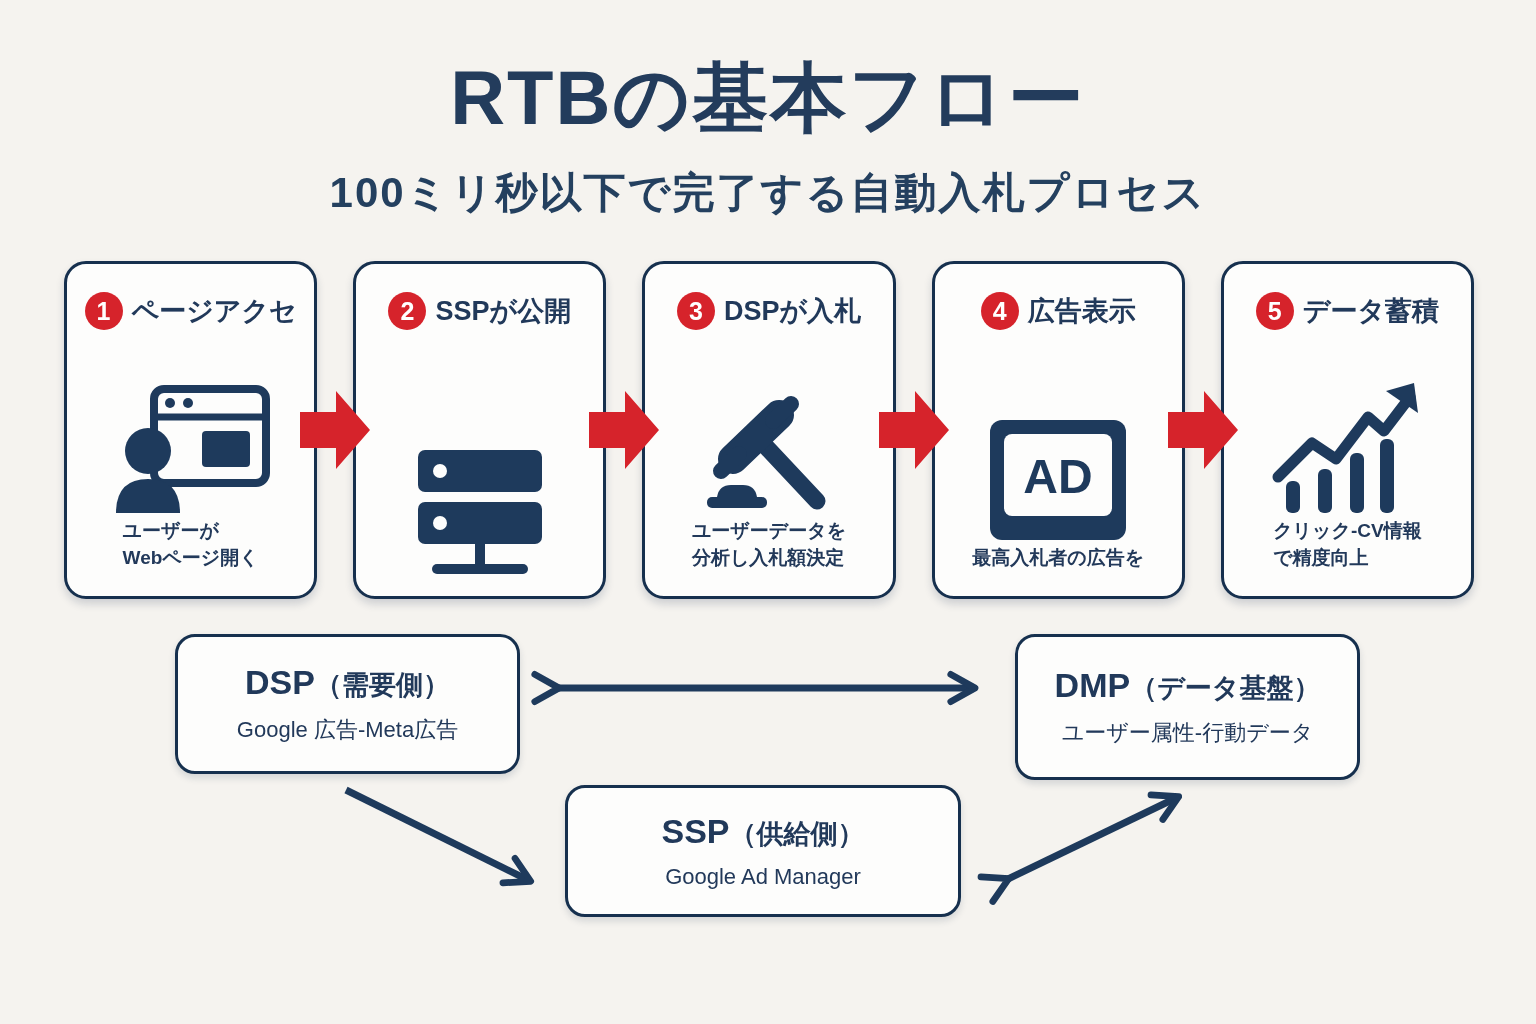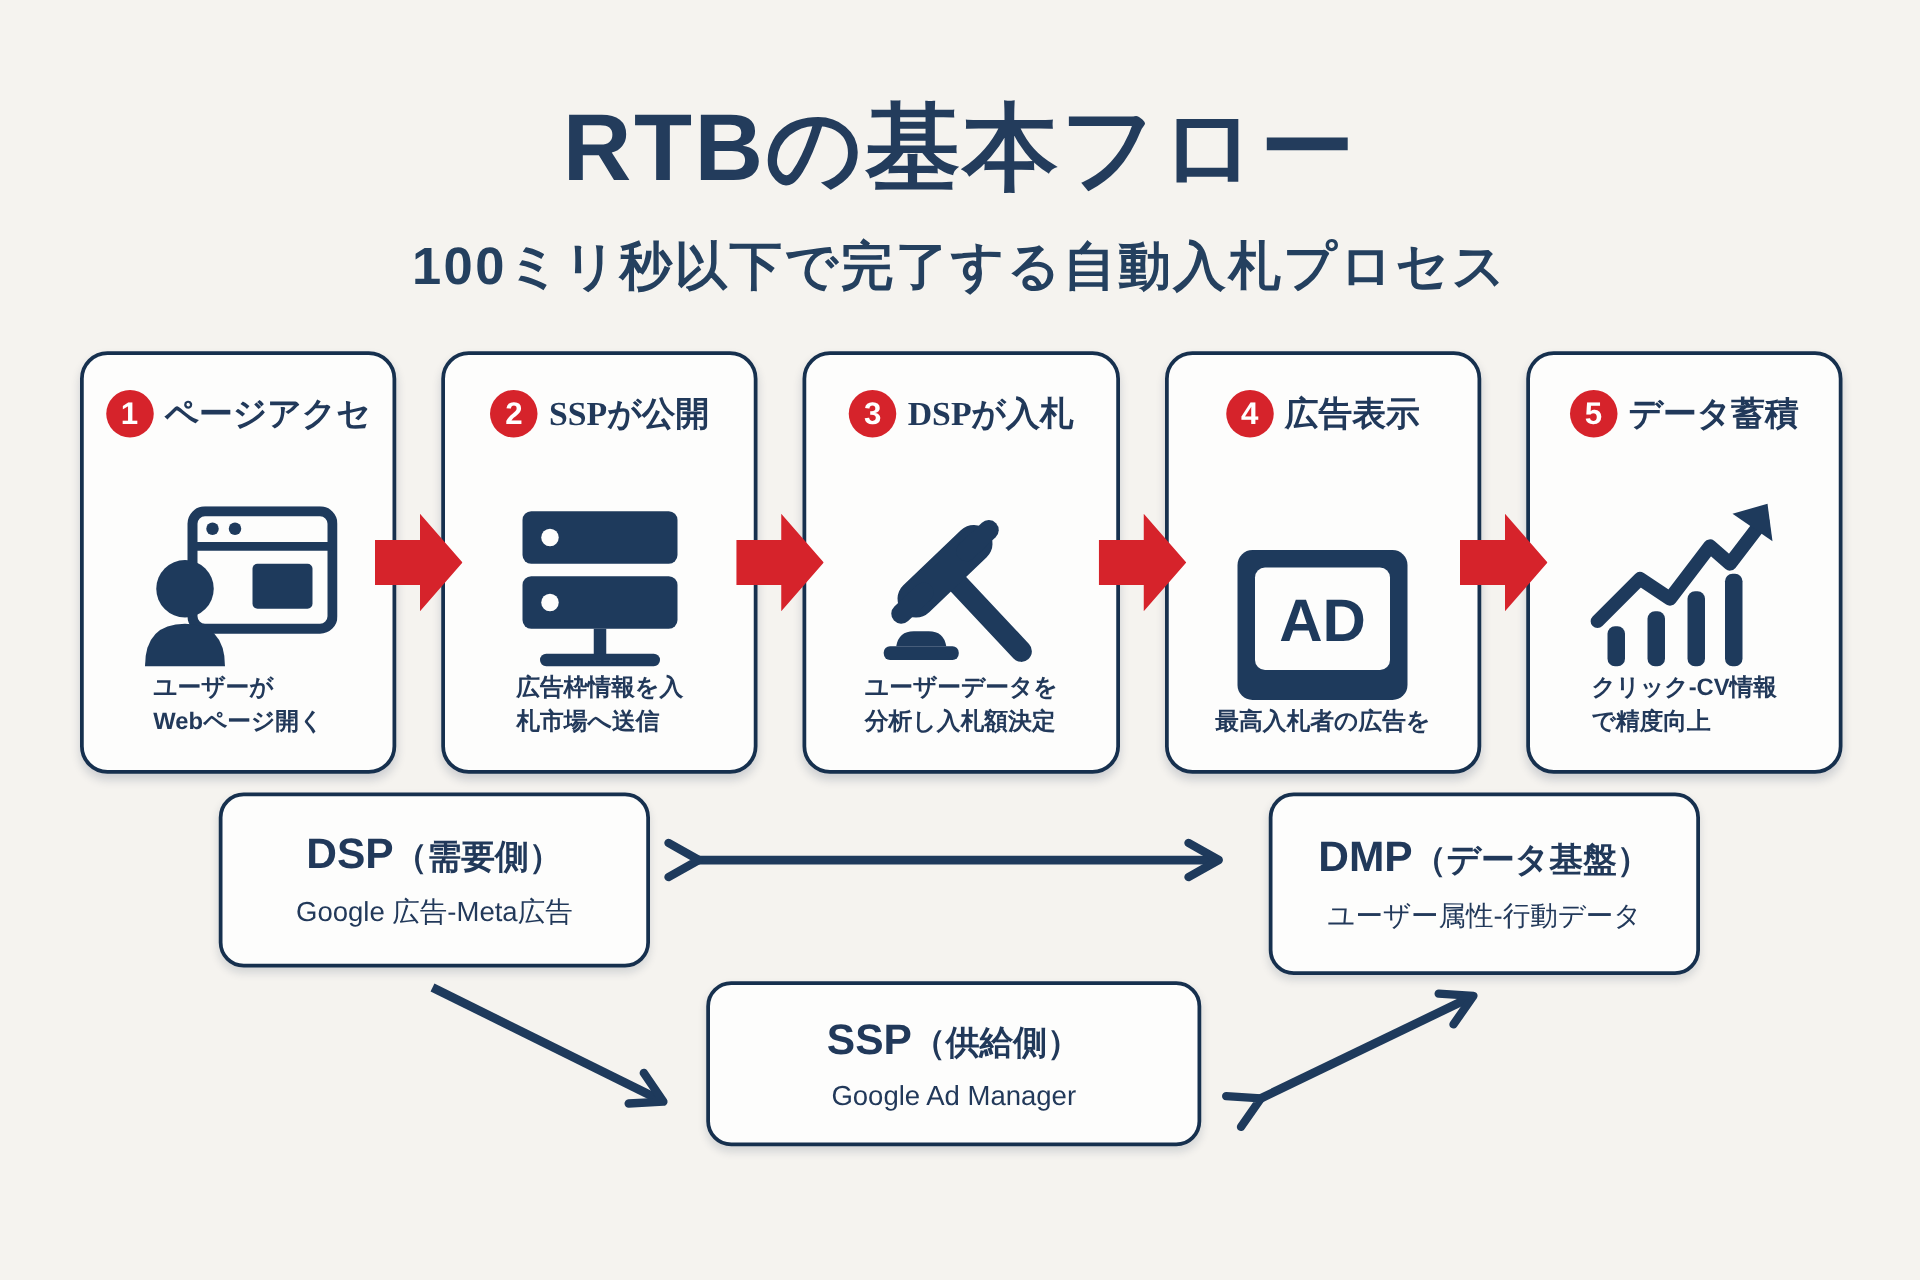--- a/index.html
+++ b/index.html
@@ -6,21 +6,21 @@
   html, body {
     width: 1536px; height: 1024px;
     background: #f5f3ef;
     font-family: "Liberation Sans", "DejaVu Sans", sans-serif;
     color: #1e3a5c;
     overflow: hidden;
   }
   .page { width: 1536px; height: 1024px; position: relative; }
 
   
-  .header { text-align: center; padding-top: 68px; }
+  .header { text-align: center; padding-top: 48px; }
   .main-title {
     font-size: 76px; font-weight: 800; letter-spacing: 2px;
     color: #233c5c;
   }
   .subtitle {
     margin-top: 14px; font-size: 42px; font-weight: 700;
     letter-spacing: 2px; color: #24405f;
   }
 
   
@@ -36,21 +36,21 @@
     padding: 20px 8px 18px 8px; position: relative; z-index: 1;
   }
   .step-header { display: flex; align-items: center; gap: 9px; margin-top: 8px; }
   .step-badge {
     width: 38px; height: 38px; border-radius: 50%;
     background: #d6232b; color: #ffffff;
     font-size: 25px; font-weight: 800;
     display: flex; align-items: center; justify-content: center;
     flex: 0 0 auto;
   }
-  .step-title { font-size: 27px; font-weight: 800; color: #21395a; white-space: nowrap; font-family: Liberation Serif, serif; }
+  .step-title { font-size: 27px; font-weight: 800; color: #21395a; white-space: nowrap; }
   .step-icon { flex: 1 1 auto; display: flex; align-items: flex-end; justify-content: center; width: 100%; }
   .step-desc {
     font-size: 19px; font-weight: 600; line-height: 1.45;
     color: #22395a; margin-bottom: 6px; white-space: nowrap;
   }
   .flow-arrow-wrap {
     flex: 0 0 70px; width: 70px; margin: 0 -17px;
     display: flex; align-items: center; justify-content: center;
     z-index: 3; position: relative;
   }
@@ -122,24 +122,20 @@
       <div class="step-icon">
         <svg width="140" height="130" viewBox="0 0 140 130">
           <rect x="8" y="2" width="124" height="42" rx="7" fill="#1e3a5c"></rect>
           <circle cx="30" cy="23" r="7" fill="#fdfdfc"></circle>
           <rect x="8" y="54" width="124" height="42" rx="7" fill="#1e3a5c"></rect>
           <circle cx="30" cy="75" r="7" fill="#fdfdfc"></circle>
           <rect x="65" y="96" width="10" height="22" fill="#1e3a5c"></rect>
           <rect x="22" y="116" width="96" height="10" rx="5" fill="#1e3a5c"></rect>
         </svg>
       </div>
-      <div class="step-desc">
-        <div>広告枠情報を入</div>
-        <div>札市場へ送信</div>
-      </div>
     </div>
 
     <div class="flow-arrow-wrap">
       <svg width="70" height="92" viewBox="0 0 70 92">
         <polygon points="0,28 36,28 36,7 70,46 36,85 36,64 0,64" fill="#d6232b"></polygon>
       </svg>
     </div>
 
     <div class="step-card">
       <div class="step-header">

